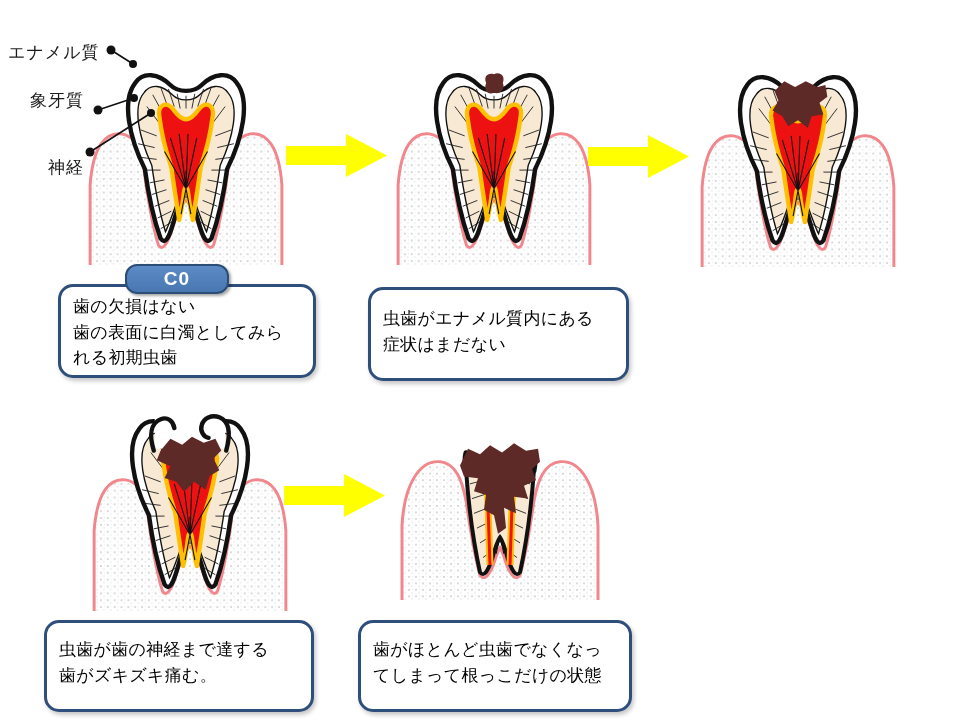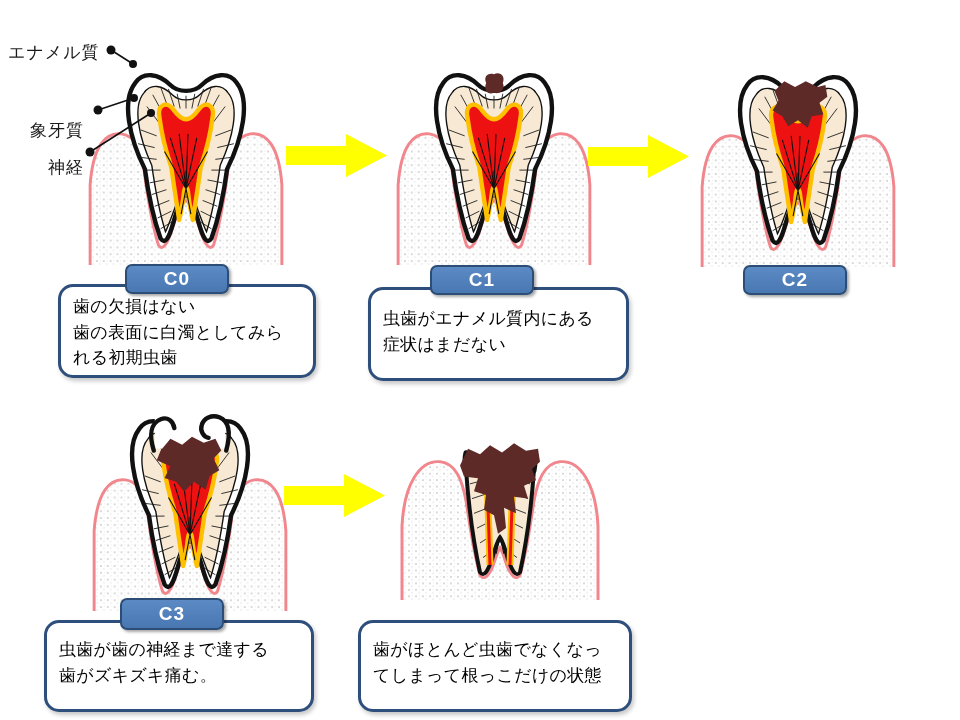--- a/index.html
+++ b/index.html
@@ -1,21 +1,21 @@
 <!DOCTYPE html>
 <html><head>
 <meta charset="utf-8">
 <style>
   html,body{margin:0;padding:0;background:#fff;}
   #stage{position:relative;width:960px;height:720px;background:#ffffff;overflow:hidden;
          font-family:"Liberation Sans","DejaVu Sans",sans-serif;}
   .tooth{position:absolute;}
   .arrow{position:absolute;}
   .anat-label{position:absolute;font-size:17px;color:#1a1a1a;letter-spacing:1px;white-space:nowrap;}
-  .tab{position:absolute;width:100px;height:26px;border:2px solid #2c4d75;border-radius:7px;
+  .tab{position:absolute;width:100px;height:26px;border:2px solid #2c4d75;border-radius:12px;
        background:linear-gradient(#5b8ac4,#4877b1);color:#ffffff;font-weight:bold;font-size:19px;
        text-align:center;line-height:26px;letter-spacing:1px;z-index:3;
        box-shadow:2px 2px 3px rgba(0,0,0,0.35);}
   .descbox{position:absolute;background:#ffffff;border:3px solid #2e4e7c;border-radius:15px;
        z-index:2;box-shadow:2px 3px 4px rgba(0,0,0,0.22);}
   .descbox .txt{display:block;padding:7px 8px 0 12px;font-size:17px;line-height:1.5;
        color:#000;white-space:pre-line;letter-spacing:0.3px;}
   .connector{position:absolute;left:0;top:30px;z-index:1;}
 </style>
 </head>
@@ -68,21 +68,21 @@
                  C81,118 76,104 73,80 Z" fill="#EE1111" stroke="#FFC000" stroke-width="4.5" stroke-linejoin="round"></path>
 
         <path d="M84,100 100,152 M93,96 100,152 M102,96 100,152 M111,100 100,152
                  M78,114 100,152 M122,114 100,152 M100,134 100,152
                  M100,152 95,178 M100,152 105,178" stroke="#111111" stroke-width="1.1" fill="none"></path>
       </g>
     </defs>
   </svg>
 
   <span class="anat-label" style="left:8px;top:41px">エナメル質</span>
-  <span class="anat-label" style="left:30px;top:119px">象牙質</span>
+  <span class="anat-label" style="left:30px;top:89px">象牙質</span>
   <span class="anat-label" style="left:48px;top:156px">神経</span>
   <svg class="connector" width="200" height="140" viewBox="0 0 200 140">
     <path d="M111,20 133,34 M98,80 134,68 M90,122 151,83" stroke="#111" stroke-width="1.6" fill="none"></path>
     <circle cx="111" cy="20" r="4.5" fill="#111"></circle>
       <circle cx="133" cy="34" r="4" fill="#111"></circle>
     <circle cx="98" cy="80" r="4.5" fill="#111"></circle>
       <circle cx="134" cy="68" r="4" fill="#111"></circle>
     <circle cx="90" cy="122" r="4.5" fill="#111"></circle>
       <circle cx="151" cy="83" r="4" fill="#111"></circle>
   </svg>
@@ -140,23 +140,20 @@
     <polygon points="0,13 60,13 60,1 101,22.5 60,44 60,32 0,32" fill="#FFFF00"></polygon>
   </svg>
   <svg class="arrow" style="left:588px;top:134px" width="102" height="45" viewBox="0 0 102 45">
     <polygon points="0,13 60,13 60,1 101,22.5 60,44 60,32 0,32" fill="#FFFF00"></polygon>
   </svg>
   <svg class="arrow" style="left:284px;top:473px" width="102" height="45" viewBox="0 0 102 45">
     <polygon points="0,13 60,13 60,1 101,22.5 60,44 60,32 0,32" fill="#FFFF00"></polygon>
   </svg>
 
   <div class="tab" style="left:125px;top:264px">C0</div>
-  <div class="tab" style="left:430px;top:265px">C1</div>
-  <div class="tab" style="left:743px;top:265px">C2</div>
-  <div class="tab" style="left:120px;top:598px;height:28px;line-height:28px">C3</div>
 
   <div class="descbox" style="left:58px;top:284px;width:252px;height:88px">
     <span class="txt">歯の欠損はない
 歯の表面に白濁としてみら
 れる初期虫歯</span>
   </div>
   <div class="descbox" style="left:368px;top:287px;width:255px;height:88px">
     <span class="txt" style="padding-top:16px">虫歯がエナメル質内にある
 症状はまだない</span>
   </div>

